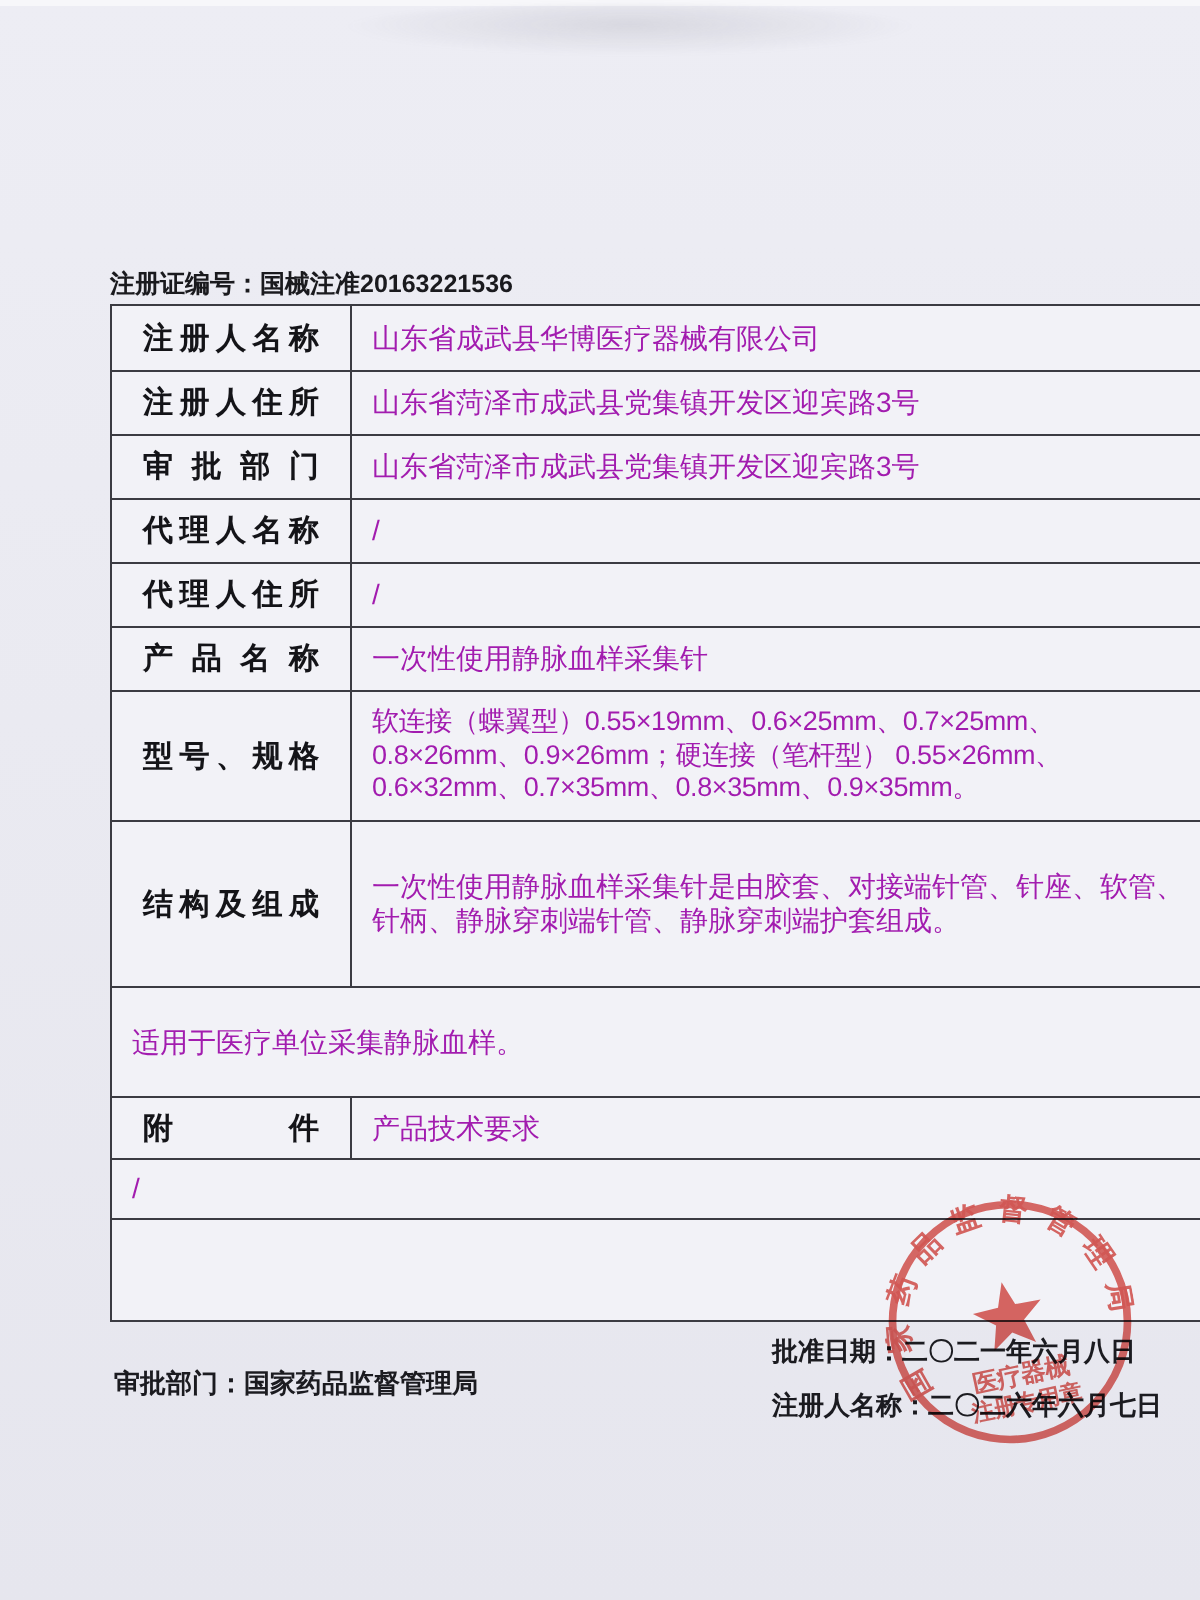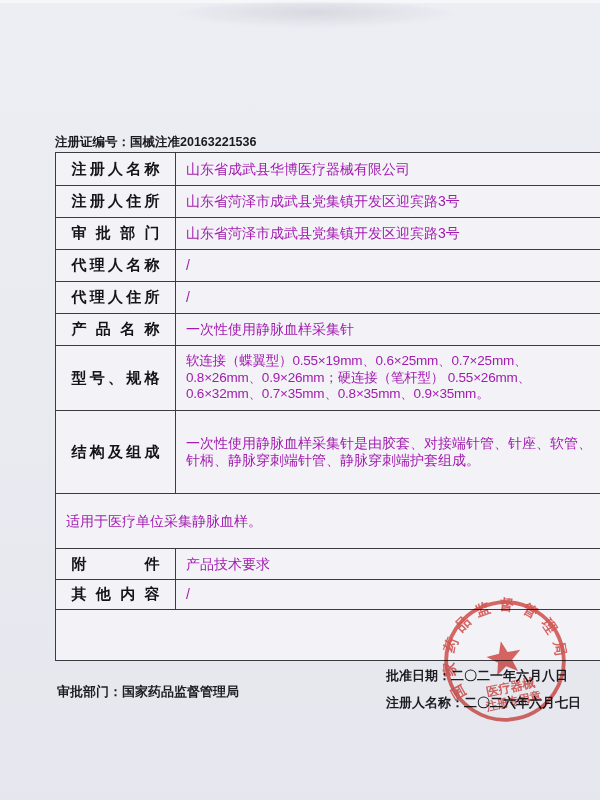--- a/index.html
+++ b/index.html
@@ -128,23 +128,20 @@
     <div class="row h55">
       <div class="cell-value">适用于医疗单位采集静脉血样。</div>
     </div>
     <div class="row h31">
       <div class="cell-label">
           <span class="jl">附件</span>
         </div>
       <div class="cell-value">产品技术要求</div>
     </div>
     <div class="row h30">
-      <div class="cell-label">
-          <span class="jl">其他内容</span>
-        </div>
       <div class="cell-value">/</div>
     </div>
     <div class="row h51">
     </div>
   </div>
 
   <div class="footer-item dept">审批部门：国家药品监督管理局</div>
   <div class="footer-item date1">批准日期：二〇二一年六月八日</div>
   <div class="footer-item date2">注册人名称：二〇二六年六月七日</div>
 

